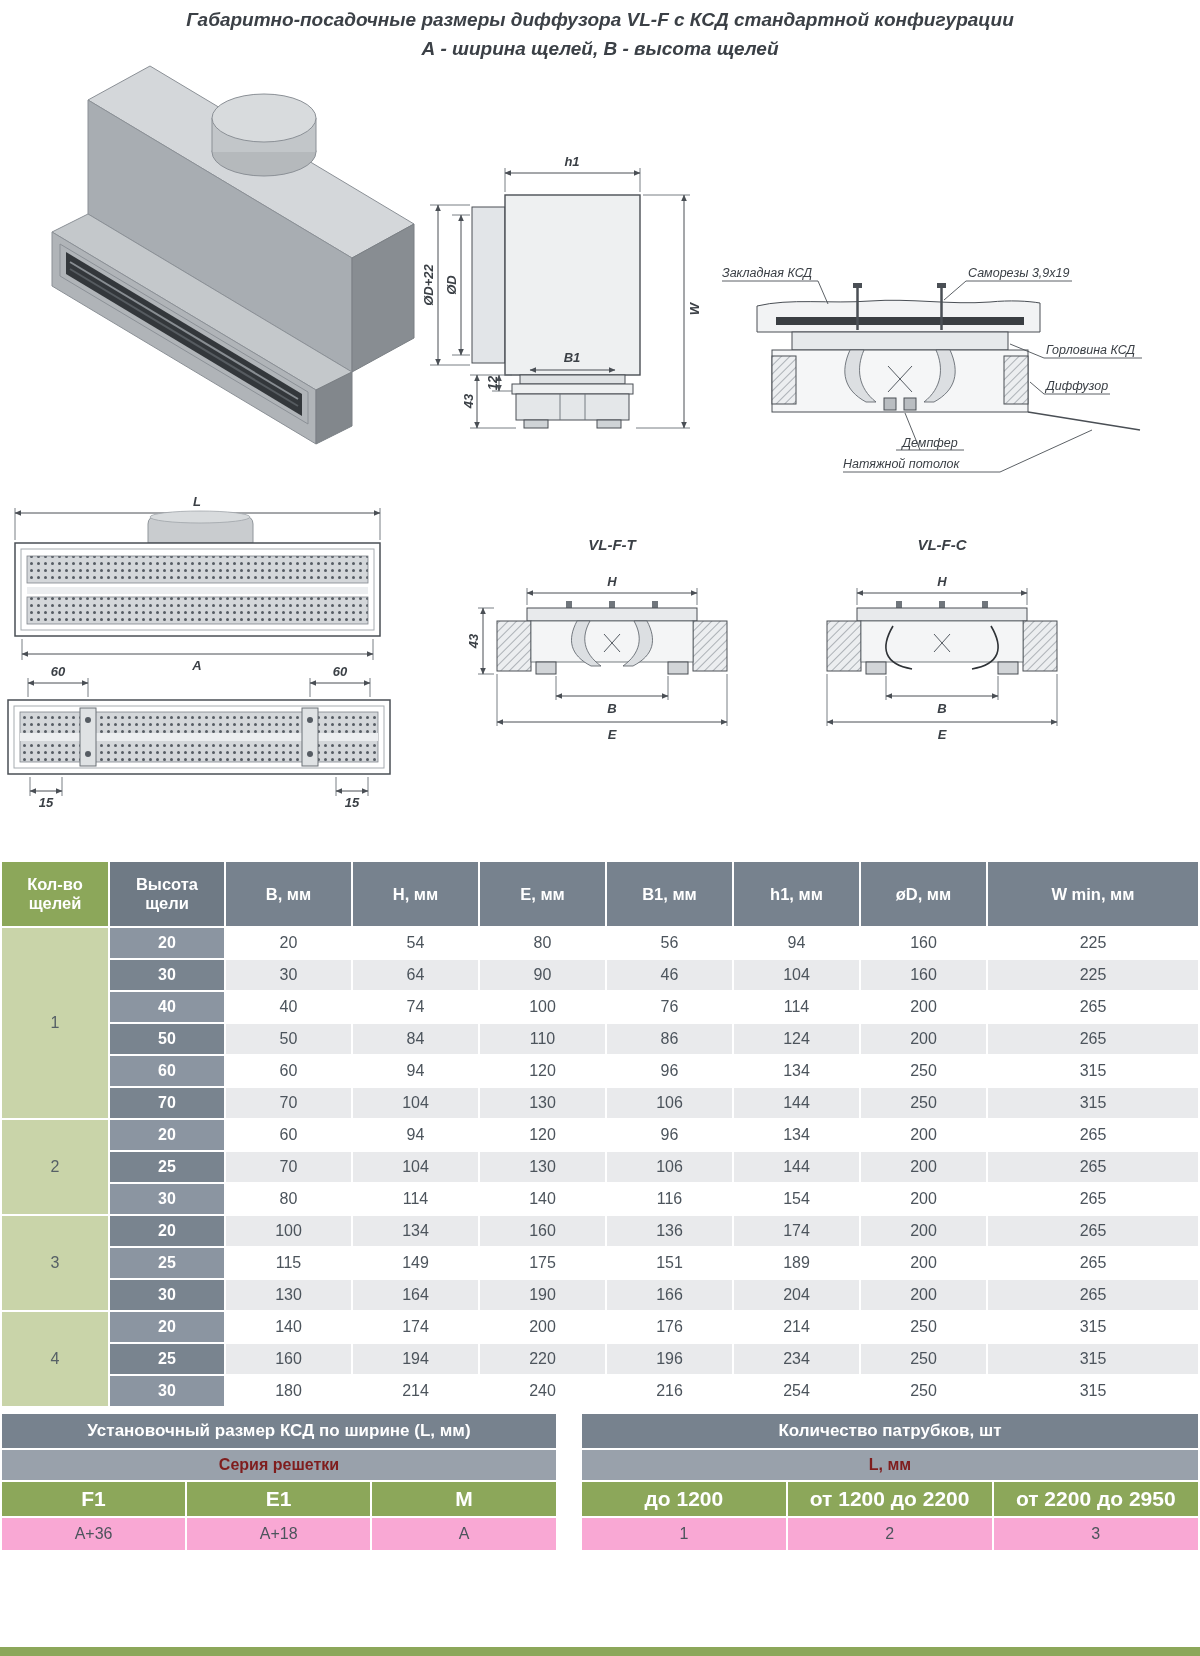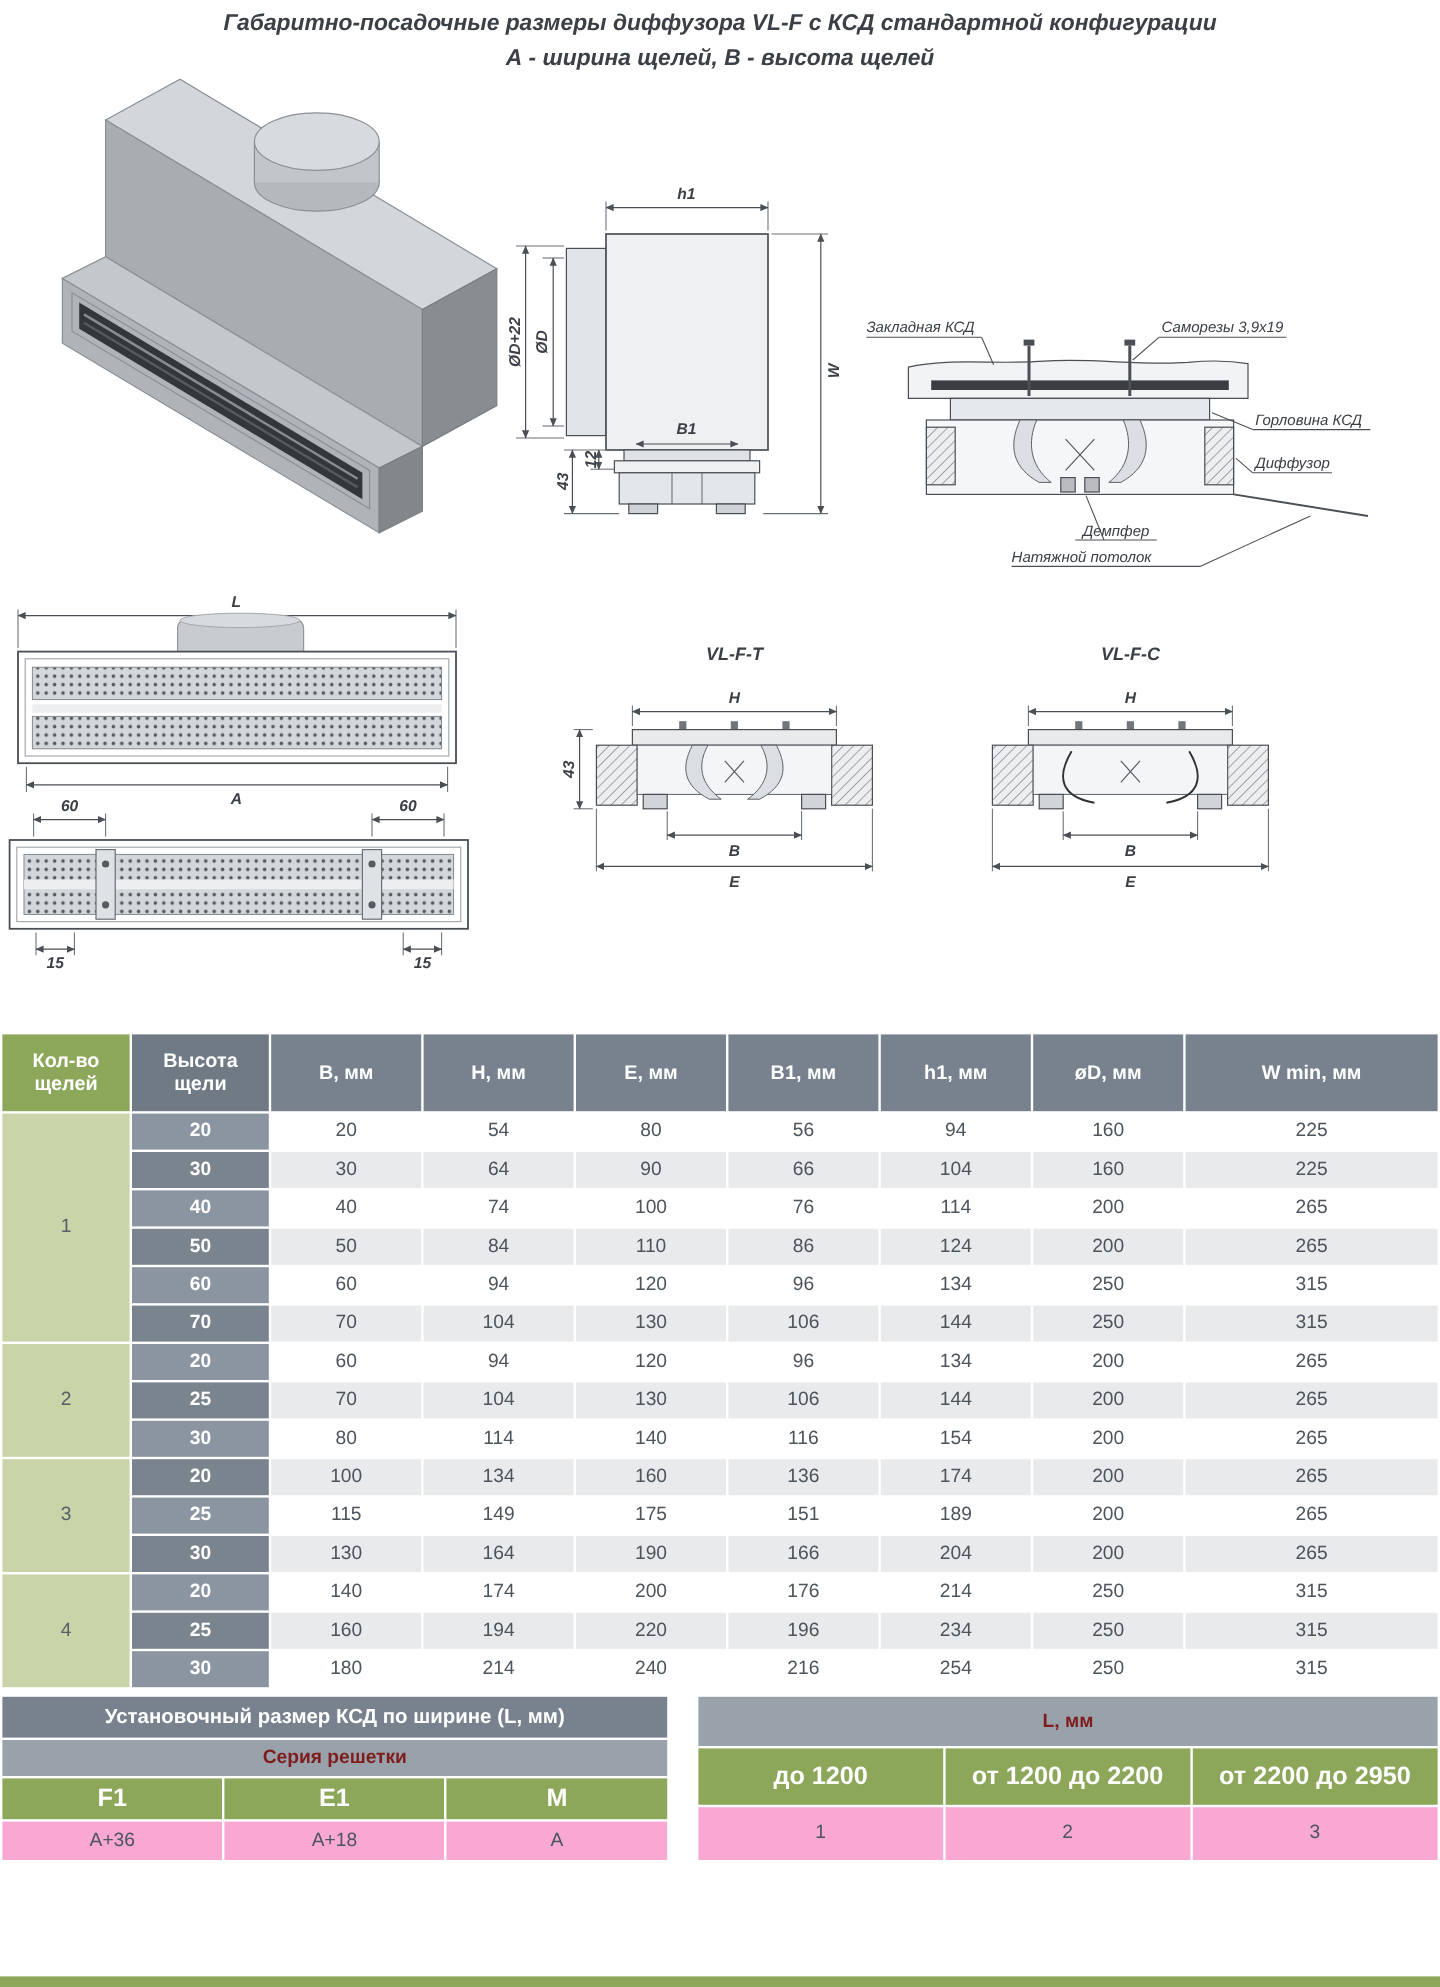--- a/index.html
+++ b/index.html
@@ -347,21 +347,21 @@
             <td class="cell-data">56</td>
             <td class="cell-data">94</td>
             <td class="cell-data">160</td>
             <td class="cell-data">225</td>
           </tr>
           <tr class="alt">
             <td class="cell-height">30</td>
             <td class="cell-data">30</td>
             <td class="cell-data">64</td>
             <td class="cell-data">90</td>
-            <td class="cell-data">66</td>
+            <td class="cell-data">46</td>
             <td class="cell-data">104</td>
             <td class="cell-data">160</td>
             <td class="cell-data">225</td>
           </tr>
           <tr>
             <td class="cell-height">40</td>
             <td class="cell-data">40</td>
             <td class="cell-data">74</td>
             <td class="cell-data">100</td>
             <td class="cell-data">76</td>
@@ -524,20 +524,23 @@
     </table>
 
     <table class="btable right">
       <colgroup>
           <col style="width:33.3%">
           <col style="width:33.3%">
           <col style="width:33.4%">
         </colgroup>
       <tbody>
         <tr>
+            <th colspan="3" class="bt-title">Количество патрубков, шт</th>
+          </tr>
+        <tr>
             <th colspan="3" class="bt-sub">L, мм</th>
           </tr>
         <tr>
           <th class="bt-green">до 1200</th>
           <th class="bt-green">от 1200 до 2200</th>
           <th class="bt-green">от 2200 до 2950</th>
         </tr>
         <tr>
           <td class="bt-val">1</td>
           <td class="bt-val">2</td>

